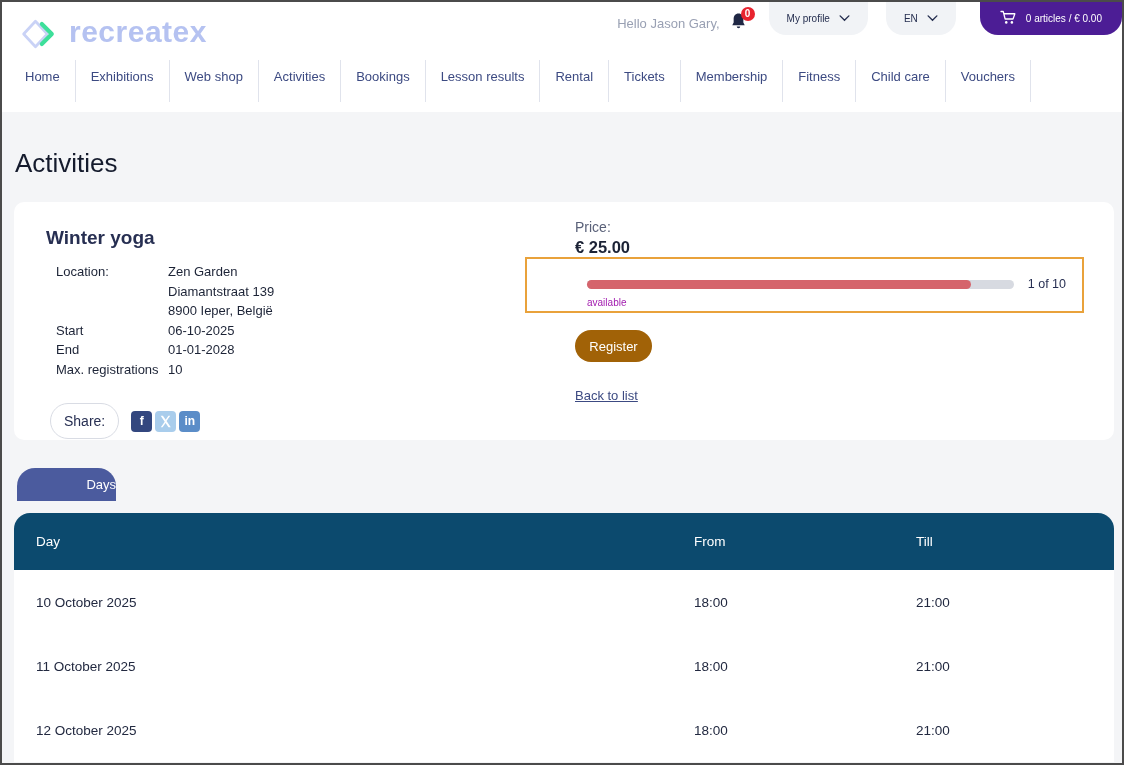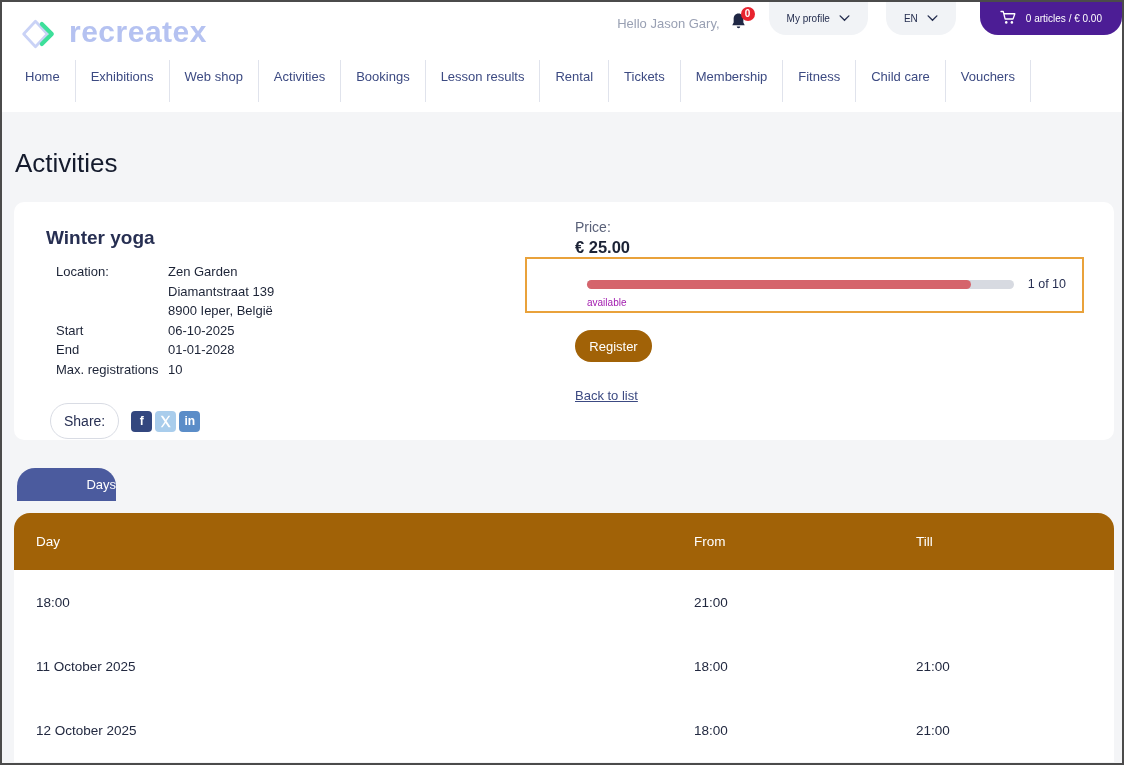--- a/index.html
+++ b/index.html
@@ -93,21 +93,21 @@
     color: #3c4a82; text-decoration: underline; cursor: pointer; margin-top: 14px;
   }
   
   .days-tab {
     margin: 28px 0 0 15px; width: 99px; height: 33px; background: #4b5b9e;
     border-radius: 18px 18px 0 0; color: #fff; font-size: 13px;
     display: flex; align-items: center; justify-content: flex-end; cursor: pointer;
   }
   .days-table { margin: 12px 0 0 12px; width: 1100px; }
   .t-head {
-    height: 57px; background: #a16207; border-radius: 16px 16px 0 0;
+    height: 57px; background: #0c4a6e; border-radius: 16px 16px 0 0;
     display: grid; grid-template-columns: 658px 222px 1fr; align-items: center;
     padding-left: 22px; color: #ffffff; font-size: 13.5px;
   }
   .t-body { background: #ffffff; overflow: hidden; }
   .t-row {
     height: 64px; display: grid; grid-template-columns: 658px 222px 1fr;
     align-items: center; padding-left: 22px; font-size: 13.5px; color: #222940;
   }
 </style>
 </head>
@@ -236,20 +236,21 @@
   </div>
 
   <section class="days-table">
     <div class="t-head">
       <span>Day</span>
       <span>From</span>
       <span>Till</span>
     </div>
     <div class="t-body">
       <div class="t-row">
+        <span>10 October 2025</span>
         <span>18:00</span>
         <span>21:00</span>
       </div>
       <div class="t-row">
         <span>11 October 2025</span>
         <span>18:00</span>
         <span>21:00</span>
       </div>
       <div class="t-row">
         <span>12 October 2025</span>

